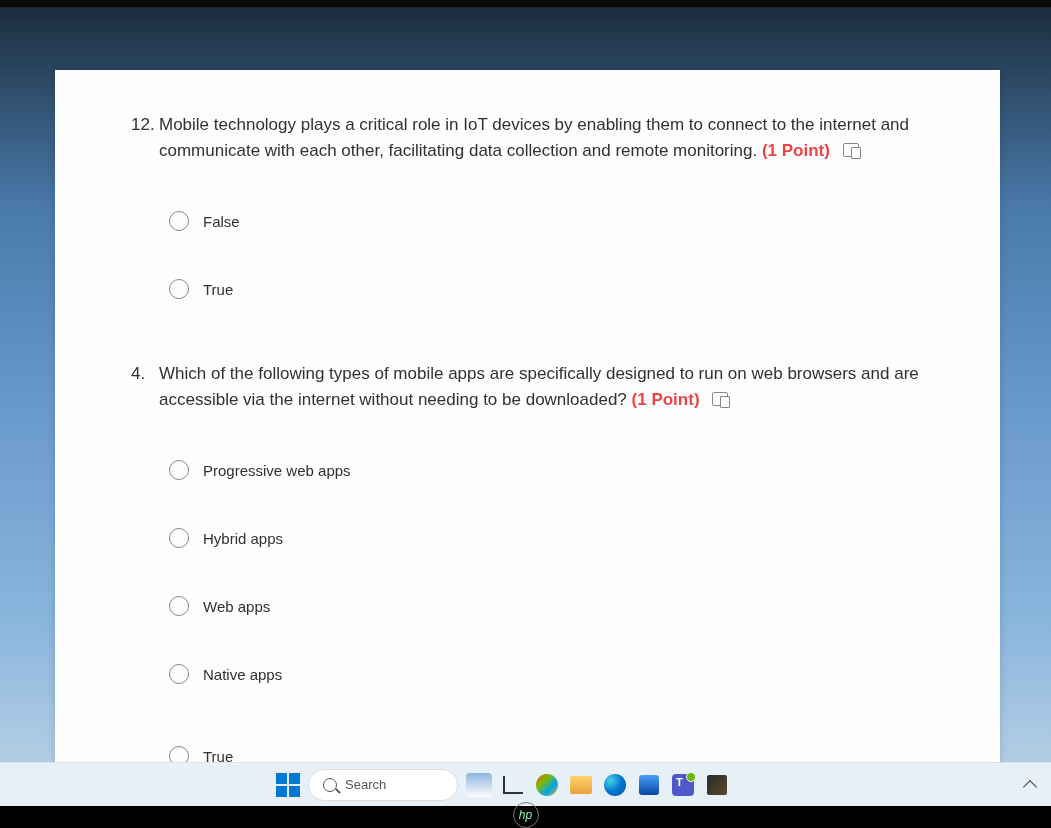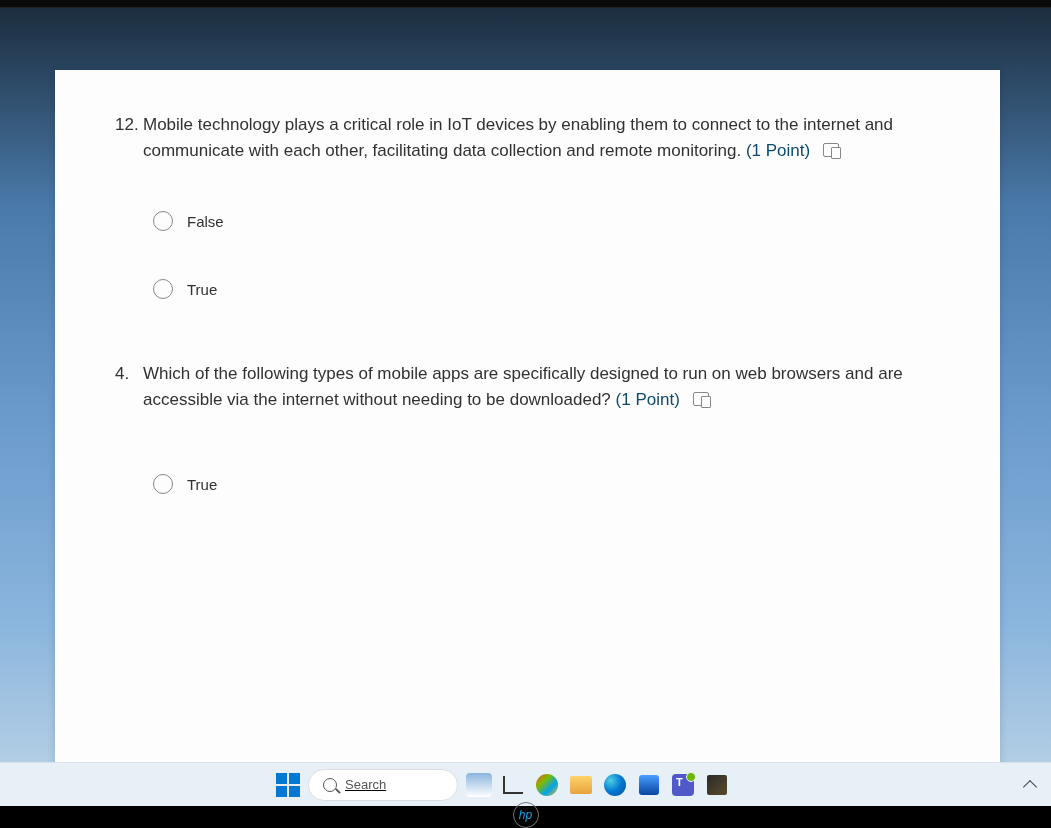--- a/index.html
+++ b/index.html
@@ -23,42 +23,43 @@
   color: #ccc;
 }
 .form-card {
   position: absolute;
   left: 55px;
   top: 70px;
   width: 945px;
   height: 695px;
   background: #fdfdfe;
   box-shadow: 0 2px 8px rgba(0,0,0,0.15);
-  padding: 42px 60px 0 60px;
+  padding: 42px 60px 0 76px;
   overflow: hidden;
 }
 .question {
   margin-bottom: 62px;
 }
 .q-text {
   font-size: 17px;
   color: #323130;
   line-height: 1.5;
   display: flex;
   align-items: flex-start;
 }
 .q-num {
   min-width: 28px;
   flex-shrink: 0;
 }
 .q-body {
   flex: 1;
 }
 .q-points {
-  color: #0c4a6e;
+  color: #ef4444;
+  font-weight: bold;
 }
 .device-icon {
   display: inline-block;
   width: 16px;
   height: 14px;
   border: 1.5px solid #888;
   border-radius: 2px;
   position: relative;
   margin-left: 8px;
   vertical-align: middle;
@@ -109,21 +110,20 @@
   border-top: 1px solid rgba(0,0,0,0.06);
   display: flex;
   align-items: center;
   padding: 0 16px;
 }
 .taskbar-center {
   display: flex;
   align-items: center;
   gap: 8px;
   margin-left: 260px;
-  text-decoration: underline;
 }
 .start-btn {
   width: 24px;
   height: 24px;
   display: grid;
   grid-template-columns: 1fr 1fr;
   grid-template-rows: 1fr 1fr;
   gap: 2px;
   cursor: pointer;
 }
@@ -206,21 +206,21 @@
   background: #000;
   display:flex;
   align-items:center;
   justify-content:center;
 }
 .hp-logo {
   width: 26px;
   height: 26px;
   border: 1.8px solid #777;
   border-radius: 50%;
-  color: #0ea5e9;
+  color: #86efac;
   font-size: 12px;
   font-style: italic;
   display:flex;
   align-items:center;
   justify-content:center;
   margin-top:-4px;
 }
 .tb-l { width:20px; height:18px; border:2px solid #333; border-top:none; border-right:none; }
 </style>
 </head>
@@ -253,20 +253,38 @@
 
   <div class="question">
     <div class="q-text">
       <span class="q-num">4.</span>
       <span class="q-body">
         <span>Which of the following types of mobile apps are specifically designed to run on web browsers and are accessible via the internet without needing to be downloaded?</span>
         <span class="q-points">(1 Point)</span>
         <span class="device-icon"></span>
       </span>
     </div>
+    <div class="options">
+      <div class="option">
+        <span class="radio"></span>
+        <span class="option-label">Progressive web apps</span>
+      </div>
+      <div class="option">
+        <span class="radio"></span>
+        <span class="option-label">Hybrid apps</span>
+      </div>
+      <div class="option">
+        <span class="radio"></span>
+        <span class="option-label">Web apps</span>
+      </div>
+      <div class="option">
+        <span class="radio"></span>
+        <span class="option-label">Native apps</span>
+      </div>
+    </div>
   </div>
 
   <div class="question" style="margin-bottom:0">
     <div class="options">
       <div class="option">
         <span class="radio"></span>
         <span class="option-label">True</span>
       </div>
     </div>
   </div>

